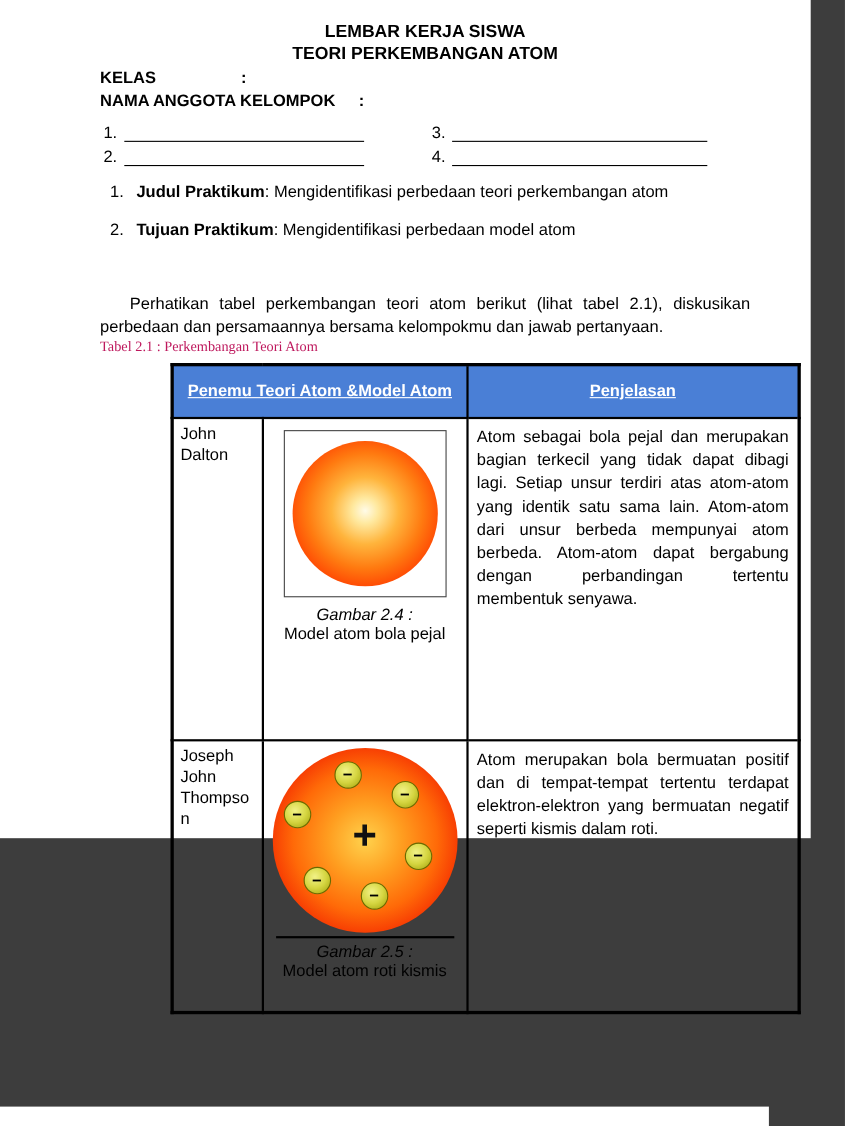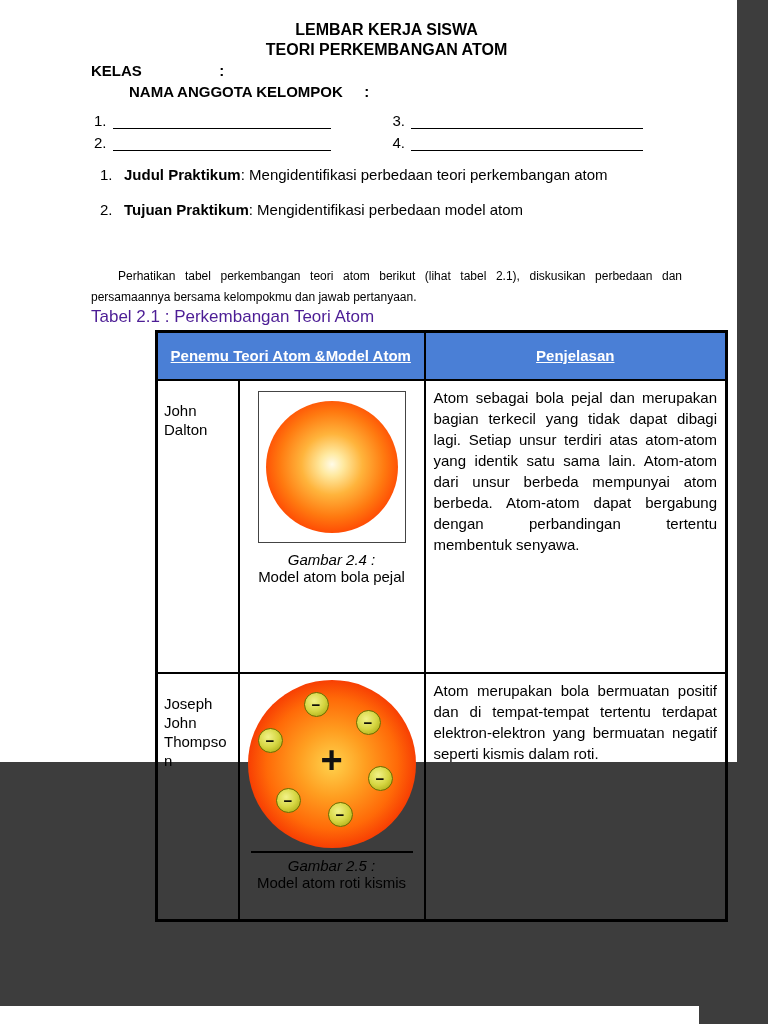--- a/index.html
+++ b/index.html
@@ -10,50 +10,50 @@
   .next-page { position:absolute; left:0; top:1006px; width:699px; height:18px; background:#ffffff; }
 
   .doc-header { position:absolute; left:91px; top:20px; width:591px; text-align:center;
                 font-weight:bold; font-size:16px; line-height:20px; color:#000; }
 
   .field-row { position:absolute; left:91px; font-size:15px; font-weight:bold; color:#000; }
   .field-row .lab { display:inline-block; }
   .kelas-row { top:62px; }
   .kelas-row .lab { width:124px; }
   .nama-row { top:83px; }
-  .nama-row .lab { width:231px;margin-left:38px; }
+  .nama-row .lab { width:231px; }
 
   .blank-row { position:absolute; left:94px; display:flex; align-items:flex-end; font-size:15px; color:#000; }
   .blank-row .num { display:inline-block; }
   .blank-row .line { height:16px; border-bottom:1.5px solid #000; margin-left:6px; }
   .line-a { width:218px; }
   .line-b { width:232px; }
   .blank-spacer { display:inline-block; width:62px; }
   .blank-row1 { top:112px; }
   .blank-row2 { top:134px; }
 
   .list-item { position:absolute; left:100px; font-size:15px; color:#000; width:600px; }
   .list-item .num { display:inline-block; width:24px; }
   .list-item .bold { font-weight:bold; }
   .li-1 { top:166px; }
   .li-2 { top:201px; }
   .li-3 { top:236px; }
 
-  .discussion { position:absolute; left:91px; top:266px; width:591px; font-size:12px;
+  .discussion { position:absolute; left:91px; top:266px; width:591px; font-size:15px;
                 line-height:21px; text-align:justify; text-indent:27px; color:#000; }
-  .table-caption { position:absolute; left:91px; top:307px; font-size:17px; color:#4c1d95; }
+  .table-caption { position:absolute; left:91px; top:307px; font-size:13px; color:#be185d;font-family:Liberation Serif, serif; }
 
   table.atom-table { position:absolute; left:155px; top:330px; width:570px;
                      border-collapse:collapse; border:3px solid #000; table-layout:fixed; }
   table.atom-table th, table.atom-table td { border:2px solid #000; vertical-align:top; }
   table.atom-table th { background:#4a7fd6; color:#ffffff; font-size:15px; font-weight:bold;
                         text-align:center; height:48px; vertical-align:middle;text-decoration:underline; }
   tr.body-row-0 { height:293px; }
   tr.body-row-1 { height:248px; }
-  td.name-cell { font-size:15px; line-height:19px; padding:20px 3px 0 6px;
+  td.name-cell { font-size:15px; line-height:19px; padding:4px 3px 0 6px;
                  overflow-wrap:anywhere; word-break:break-word;border-radius:16px; }
   td.img-cell { text-align:center; }
   td.exp-cell { font-size:15px; line-height:21px; padding:6px 8px; text-align:justify; }
 
   .dalton-frame { width:148px; height:152px; border:1px solid #444; margin:10px auto 0;
                   display:flex; align-items:center; justify-content:center; }
   .dalton-sphere { width:132px; height:132px; border-radius:50%;
     background: radial-gradient(circle at 50% 48%, #fffbe8 0%, #ffe9a0 12%, #ffb43c 32%, #ff7a10 55%, #ff3c00 78%, #e81600 100%); }
 
   .thomson-box { position:relative; width:168px; height:168px; margin:6px auto 0; }

